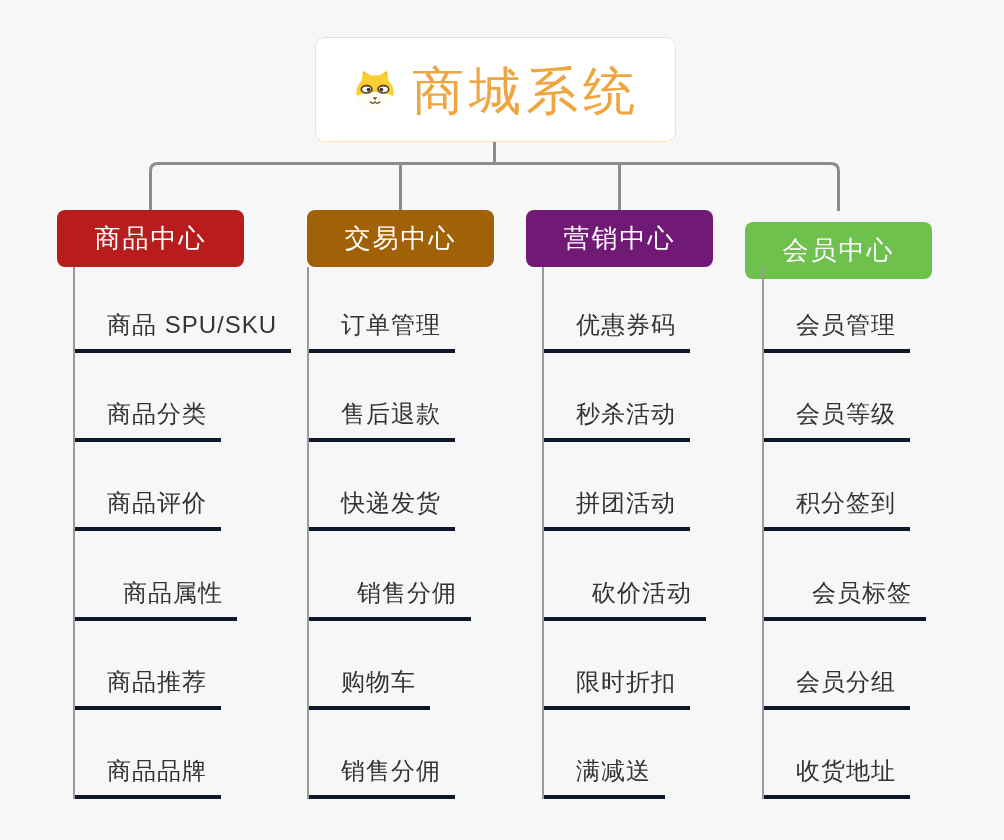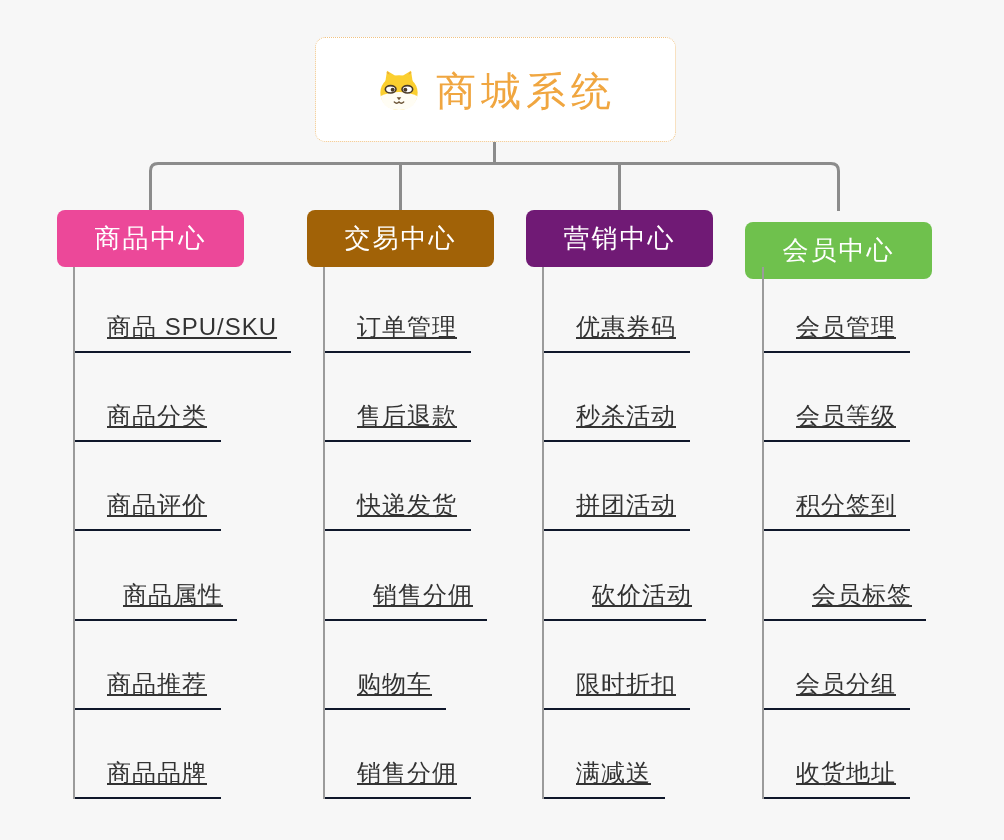--- a/index.html
+++ b/index.html
@@ -23,49 +23,48 @@
   .root-node{
     position:absolute;left:315px;top:37px;width:361px;height:105px;
     box-sizing:border-box;
     background:#FFFFFF;
     border:1px dotted #F1C383;
     border-radius:10px;
     display:flex;align-items:center;justify-content:center;gap:13px;
     cursor:pointer;
   }
   .root-title{
-    font-size:40px;letter-spacing:5px;color:#F0A640;line-height:1;
+    font-size:52px;letter-spacing:5px;color:#F0A640;line-height:1;
     padding-top:2px;white-space:nowrap;
   }
   .logo{display:flex;align-items:center;}
   
   .branch{
     position:absolute;top:210px;width:187px;height:57px;
     border-radius:8px;
     display:flex;align-items:center;justify-content:center;
     color:#FFFFFF;font-size:26px;letter-spacing:2px;white-space:nowrap;
     cursor:pointer;
   }
   .b0{left:57px;} .b1{left:307px;} .b2{left:526px;} .b3{left:745px;margin-top:12px;}
   
   .col{
     position:absolute;top:267px;height:532px;width:230px;
     border-left:2px solid #9B9B9B;
   }
-  .c0{left:73px;} .c1{left:323px;} .c2{left:542px;} .c3{left:762px;}
+  .c0{left:73px;} .c1{left:307px;} .c2{left:542px;} .c3{left:762px;}
   .leaf{
     position:absolute;left:0;
     height:46px;box-sizing:border-box;
     width:max-content;white-space:nowrap;
     padding:0 14px 8px 32px;
     display:flex;align-items:flex-end;
-    border-bottom:2px solid #0f172a;
+    border-bottom:4px solid #0f172a;
     font-size:24px;letter-spacing:1px;color:#333333;
     cursor:pointer;
-    text-decoration:underline;
   }
   .r0{top:40px;} .r1{top:129px;} .r2{top:218px;}
   .r3{top:308px;padding-left:48px;} .r4{top:397px;} .r5{top:486px;}
 </style>
 </head>
 <body>
 
 <div class="canvas">
 
   <svg class="connectors" viewBox="0 0 1004 840" xmlns="http://www.w3.org/2000/svg">
@@ -88,21 +87,21 @@
         <ellipse cx="48.5" cy="32" rx="8" ry="5.5" fill="#FFFFFF" stroke="#4A3A28" stroke-width="2.4"></ellipse>
         <circle cx="26.5" cy="32.5" r="3" fill="#4A3A28"></circle>
         <circle cx="45.5" cy="32.5" r="3" fill="#4A3A28"></circle>
         <path d="M32.5 44 h7 l-3.5 4.5 Z" fill="#6B5335"></path>
         <path d="M29 51 q3.5 3.5 7 0 q3.5 3.5 7 0" stroke="#6B5335" stroke-width="2.2" fill="none" stroke-linecap="round"></path>
       </svg>
     </span>
     <span class="root-title">商城系统</span>
   </div>
 
-  <div class="branch b0" style="background: #ec4899;">商品中心</div>
+  <div class="branch b0" style="background: #b91c1c;">商品中心</div>
   <div class="branch b1" style="background: #a16207;">交易中心</div>
   <div class="branch b2" style="background: #701a75;">营销中心</div>
   <div class="branch b3" style="background: rgb(111, 193, 77);">会员中心</div>
 
   <div class="col c0">
     <div class="leaf r0">商品 SPU/SKU</div>
     <div class="leaf r1">商品分类</div>
     <div class="leaf r2">商品评价</div>
     <div class="leaf r3">商品属性</div>
     <div class="leaf r4">商品推荐</div>

